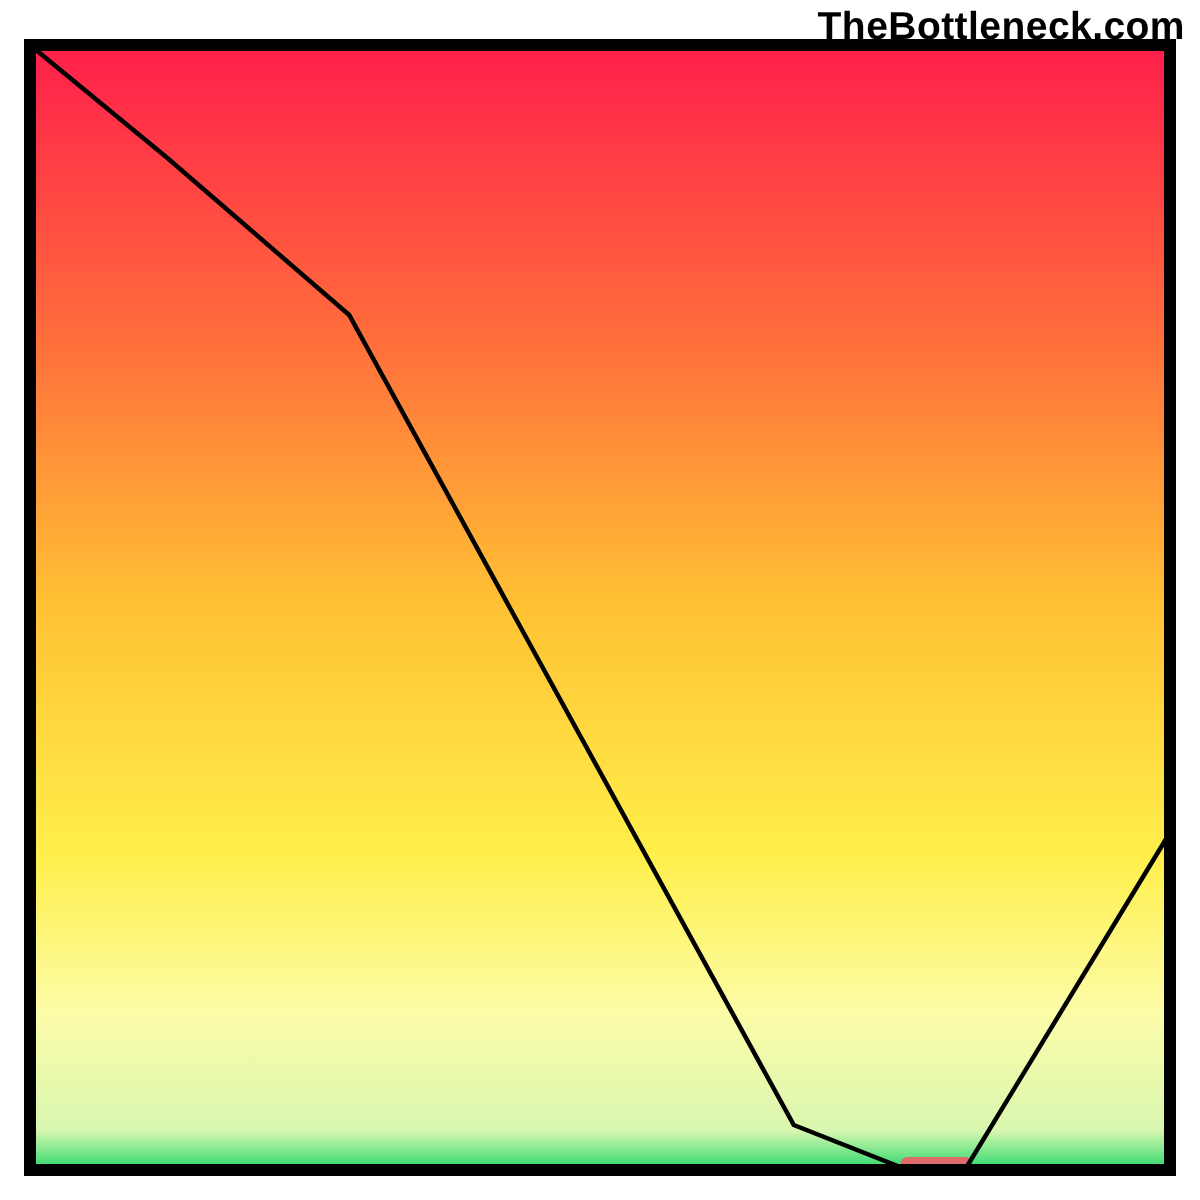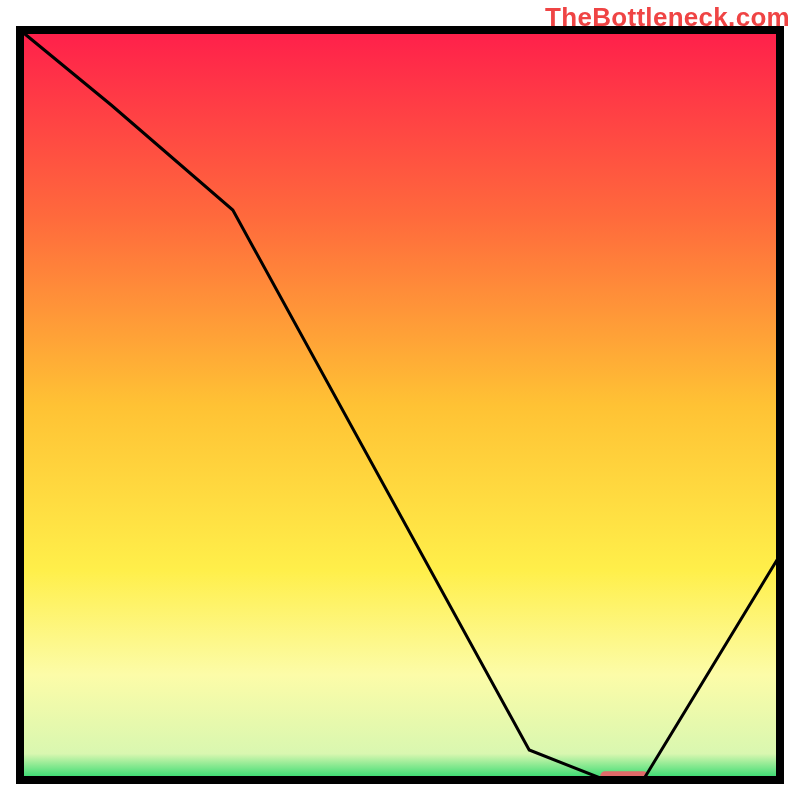--- a/index.html
+++ b/index.html
@@ -15,21 +15,21 @@
     position: relative;
     width: 800px;
     height: 800px;
   }
   .watermark {
     position: absolute;
     top: 2px;
     right: 10px;
     font-size: 26px;
     font-weight: 600;
-    color: #ef4444;
+    color: #000000;
     letter-spacing: 0.3px;
   }
   svg {
     position: absolute;
     left: 0;
     top: 0;
   }
 </style>
 </head>
 <body>

